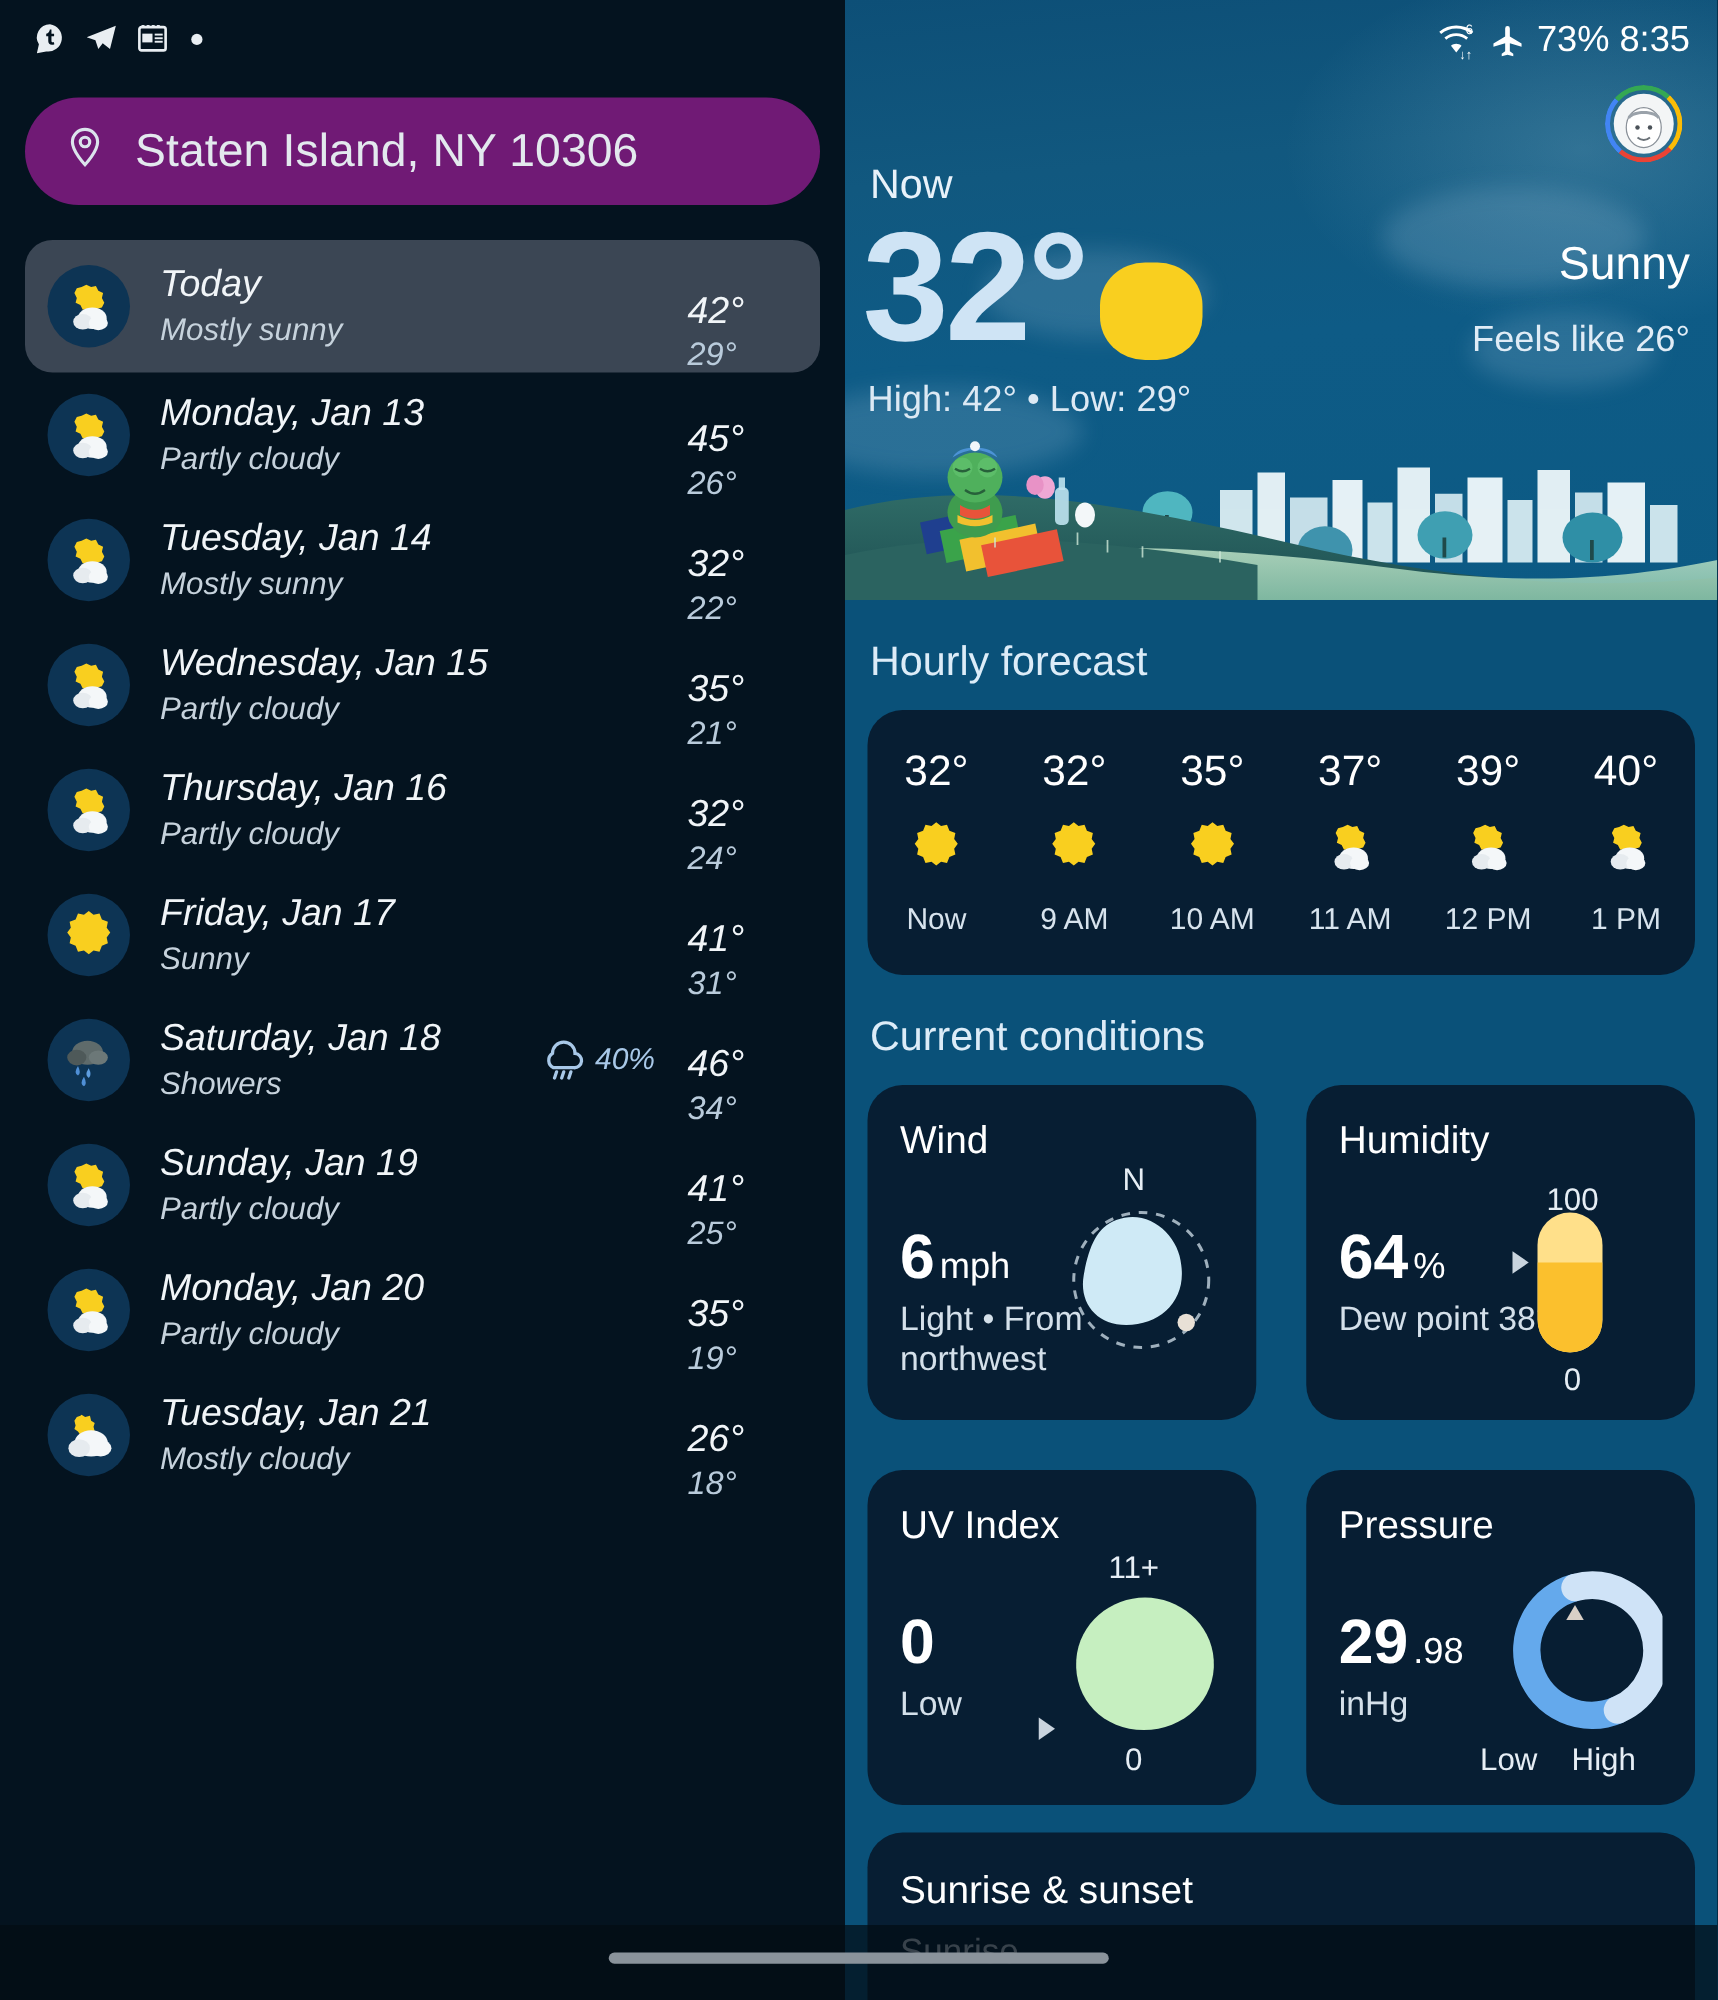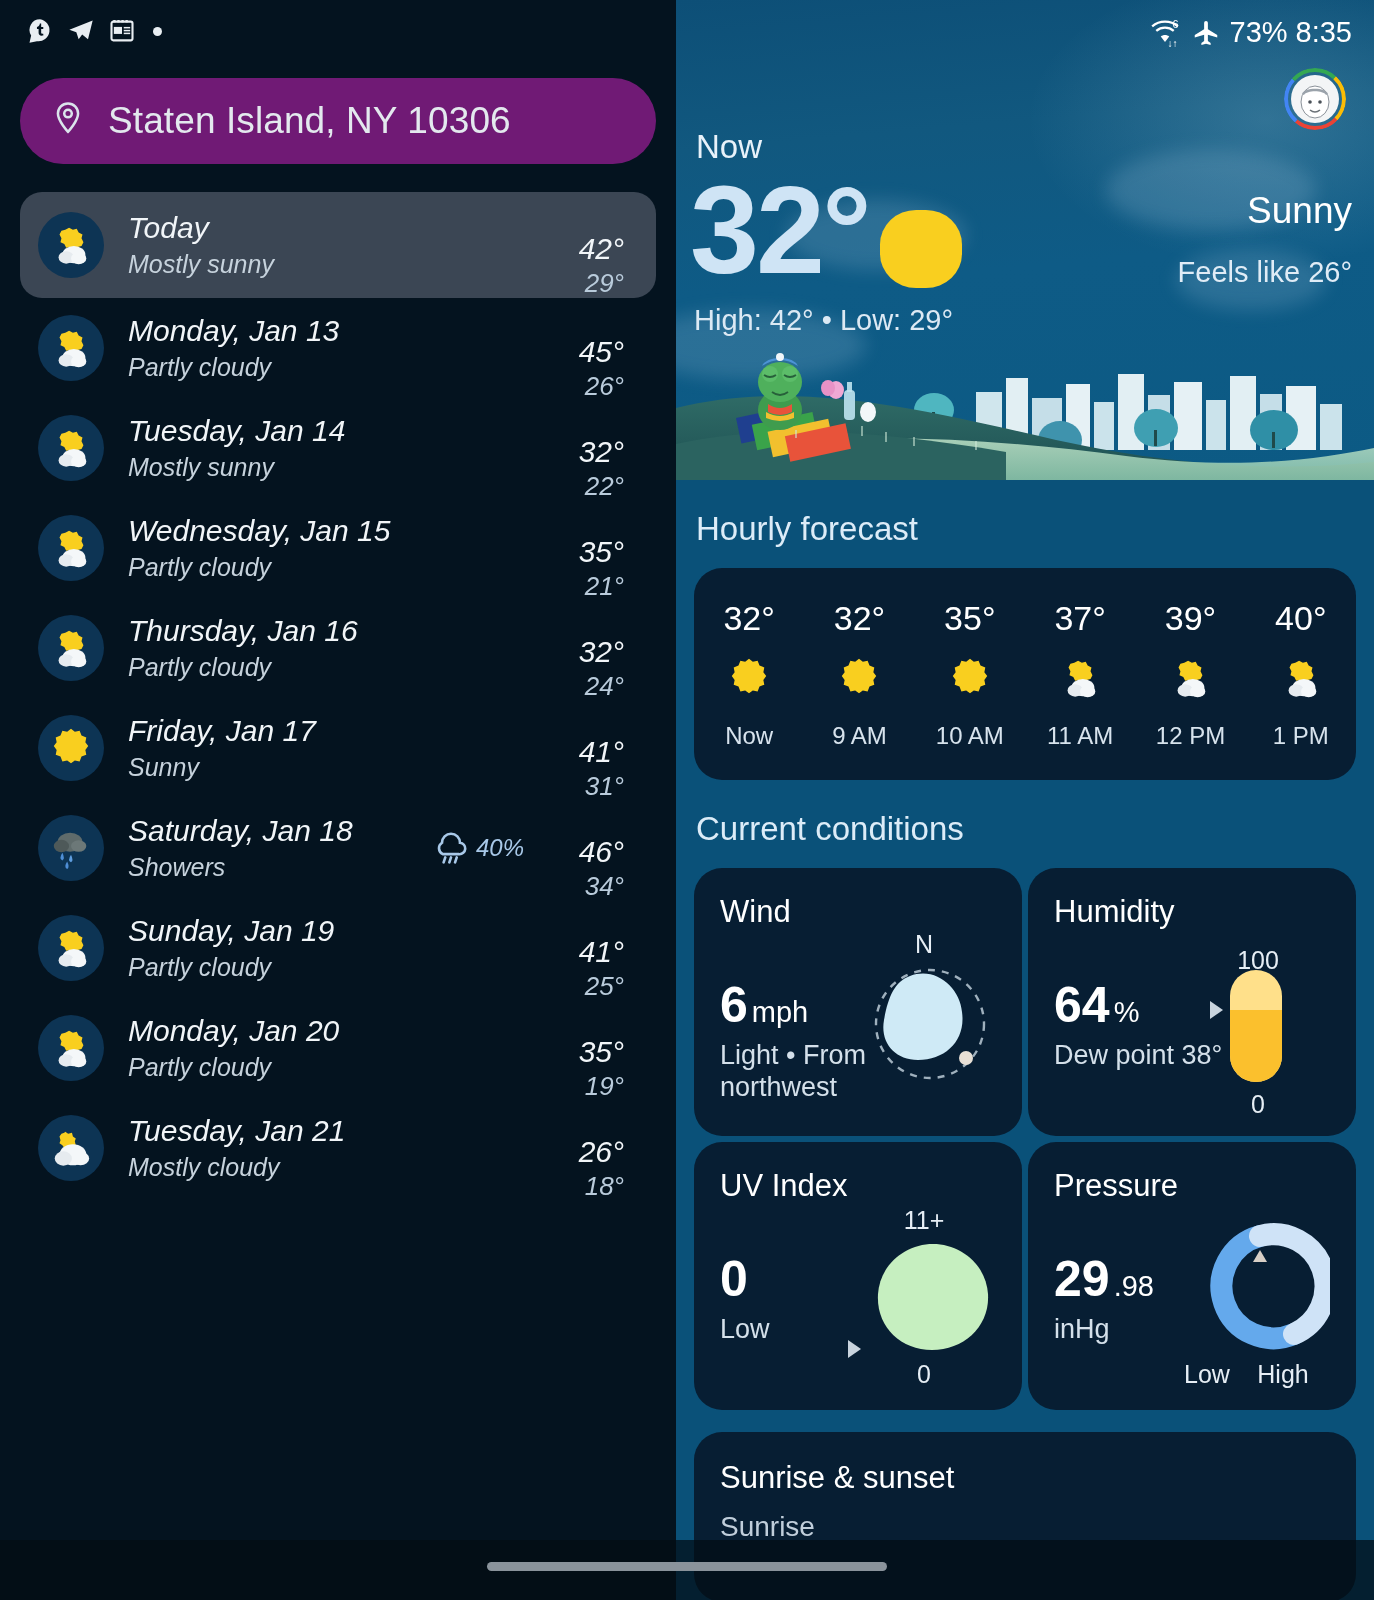--- a/index.html
+++ b/index.html
@@ -56,21 +56,21 @@
   }
   .day-row.active .day-icon-badge { background: #0d3454; }
   .day-text { margin-left: 24px; flex: 1 1 auto; }
   .day-name { font-size: 30px; color: #f1f5f8; line-height: 1.12; }
   .day-cond { font-size: 25px; color: #c6d2dc; line-height: 1.2; margin-top: 4px; }
   .day-precip {
     display: flex; flex-direction: row; align-items: center;
     margin-right: 26px; gap: 5px;
   }
   .precip-val { font-size: 24px; color: #a8c8e8; }
-  .day-temps { text-align: right; min-width: 74px; margin-top: 40px; }
+  .day-temps { text-align: left; min-width: 74px; margin-top: 40px; }
   .temp-hi { font-size: 30px; color: #f1f5f8; line-height: 1.12; }
   .temp-lo { font-size: 26px; color: #b9cbdb; line-height: 1.12; margin-top: 4px; }
 
   
   .right-pane {
     width: 698px; height: 1600px; flex: 0 0 698px;
     background: #0a5179;
     position: relative; overflow: hidden;
   }
   .hero {
@@ -139,21 +139,21 @@
   }
   .hour-col {
     flex: 1 1 0; display: flex; flex-direction: column;
     align-items: center; gap: 18px;
   }
   .hour-temp { font-size: 34px; color: #ffffff; }
   .hour-label { font-size: 24px; color: #d7e3ed; }
 
   .cond-grid {
     display: grid; grid-template-columns: 1fr 1fr;
-    gap: 6px; padding: 0 18px;
+    gap: 40px; padding: 0 18px;
   }
   .cc-card { height: 268px; padding: 26px 26px 0 26px; position: relative; }
   .cc-title { font-size: 31px; color: #ffffff; }
   .cc-value {
     position: absolute; left: 26px; top: 108px;
     font-size: 50px; color: #ffffff; font-weight: bold;
     display: flex; align-items: baseline;
   }
   .cc-unit { font-size: 29px; font-weight: normal; margin-left: 4px; }
   .cc-sub {

